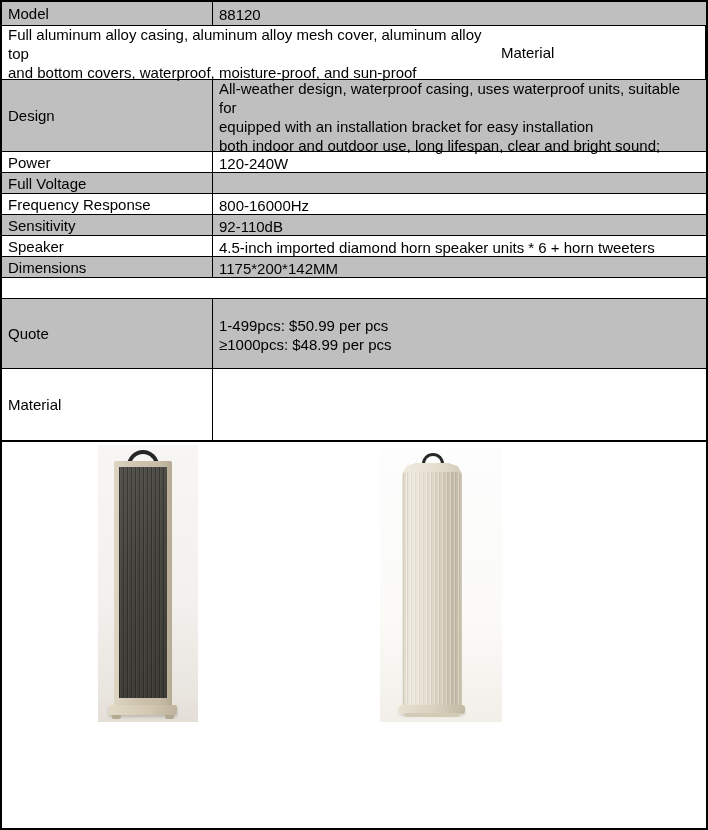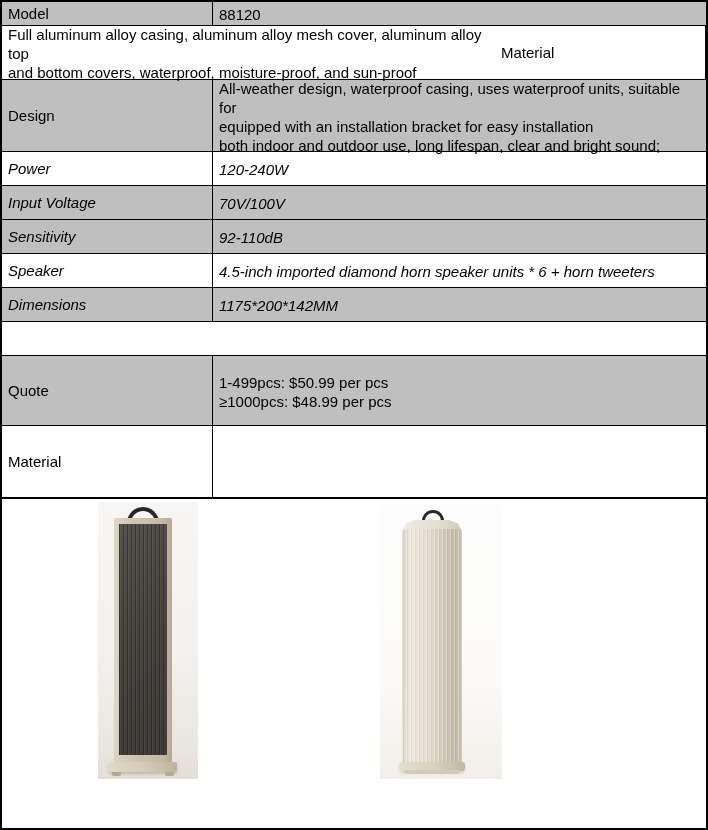--- a/index.html
+++ b/index.html
@@ -22,21 +22,21 @@
     display: flex;
     width: 100%;
     border-bottom: 1px solid var(--border, #000);
     background: var(--row-bg, #fff);
   }
   .row.shaded { background: var(--row-shaded-bg, #bfbfbf); }
   .row.last { border-bottom: 2px solid var(--border, #000); }
   .h32 { height: 24px; }
   .h54 { height: 54px; }
   .h72 { height: 72px; }
-  .h34 { height: 34px; font-style: italic; }
+  .h34 { height: 21px; }
   .h70 { height: 70px; }
   .h73 { height: 73px; }
   .cell.label {
     width: 211px;
     flex: 0 0 211px;
     border-right: 1px solid var(--border, #000);
     display: flex;
     align-items: center;
     padding-left: 6px;
   }
@@ -153,26 +153,29 @@
     </div>
 
     <div class="row h34">
       <div class="cell label">Power</div>
       <div class="cell value">
           <div>120-240W</div>
         </div>
     </div>
 
     <div class="row shaded h34">
-      <div class="cell label">Input Voltage</div>
-      <div class="cell value">
-          <div>70V/100V</div>
-        </div>
-    </div>
-
+      <div class="cell label">Full Voltage</div>
+    </div>
+
+    <div class="row h34">
+      <div class="cell label">Frequency Response</div>
+      <div class="cell value">
+          <div>800-16000Hz</div>
+        </div>
+    </div>
 
     <div class="row shaded h34">
       <div class="cell label">Sensitivity</div>
       <div class="cell value">
           <div>92-110dB</div>
         </div>
     </div>
 
     <div class="row h34">
       <div class="cell label">Speaker</div>

